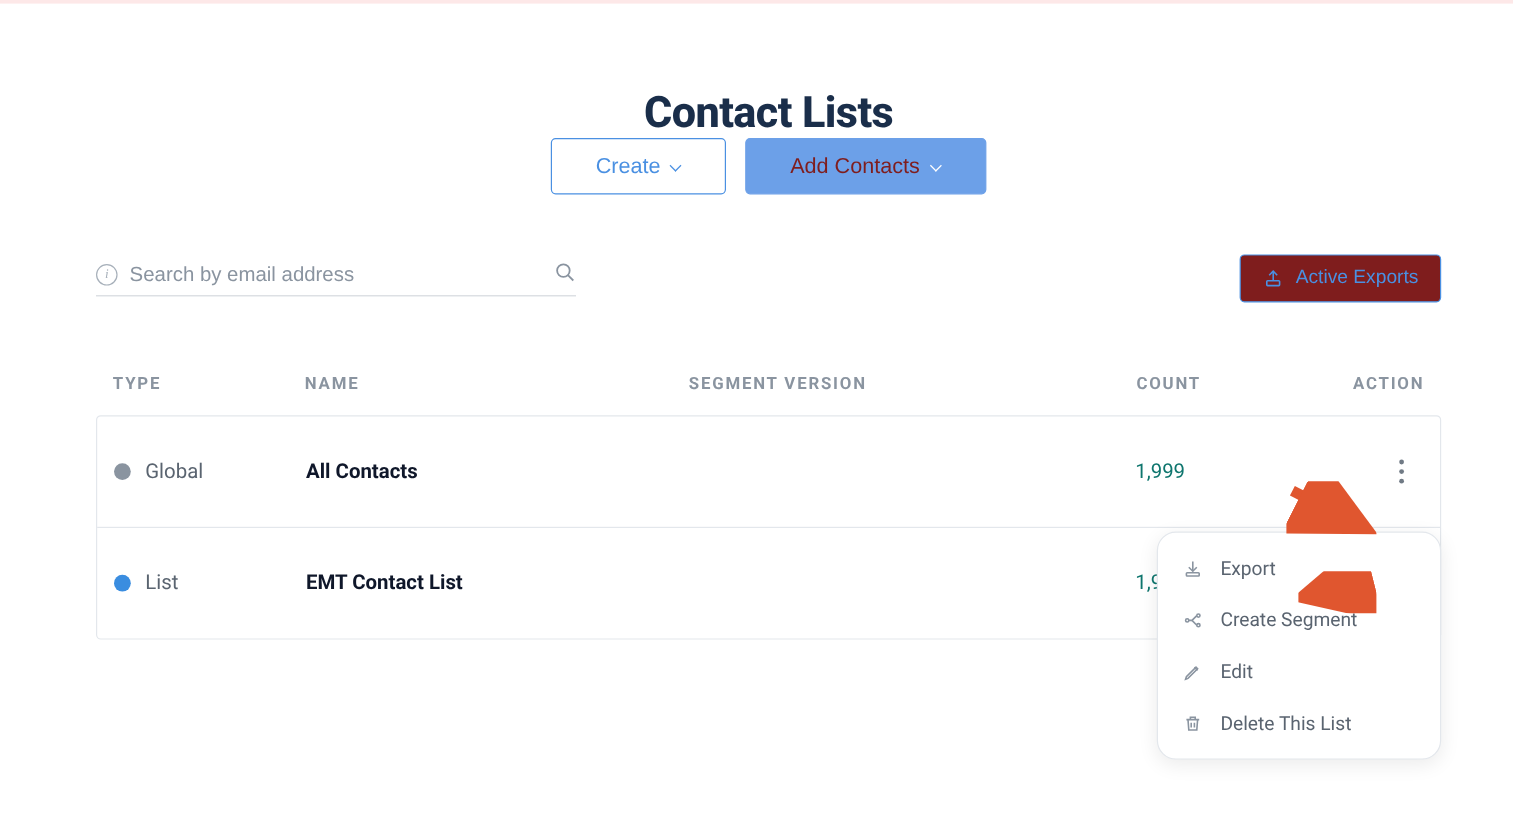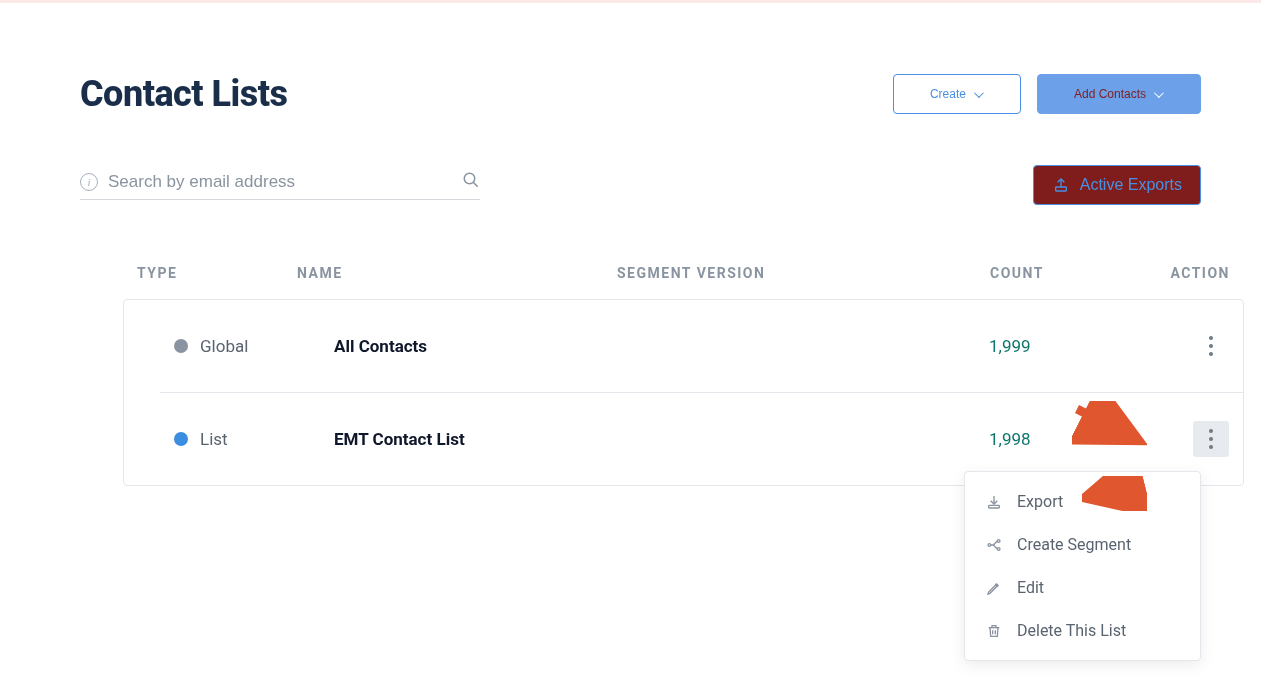--- a/index.html
+++ b/index.html
@@ -12,35 +12,36 @@
     border-top: 3px solid #fde8e8;
   }
   .container {
     padding: 70px 60px 0 80px;
   }
   .header-row {
     display: flex;
     justify-content: space-between;
     align-items: center;
     margin-bottom: 50px;
+    flex-direction: column;
   }
   .page-title {
     font-size: 36px;
     font-weight: 800;
     color: #1a2e4a;
     letter-spacing: -0.5px;
   }
   .header-buttons {
     display: flex;
     gap: 16px;
   }
   .btn {
     padding: 12px 36px;
     border-radius: 4px;
-    font-size: 12px;
+    font-size: 18px;
     cursor: pointer;
     display: inline-flex;
     align-items: center;
     gap: 8px;
   }
   .btn-outline {
     background: #fff;
     border: 1px solid #4a90e2;
     color: #4a90e2;
   }
@@ -110,39 +111,37 @@
     padding: 10px 18px;
     border-radius: 4px;
     font-size: 16px;
     display: inline-flex;
     align-items: center;
     gap: 10px;
     cursor: pointer;
   }
   .table {
     width: 100%;
-    margin-left: 43px;
   }
   .thead {
     display: flex;
     padding: 0 14px 18px 14px;
     color: #8a94a0;
     font-size: 14px;
     font-weight: 700;
     letter-spacing: 1.5px;
   }
   .col-type { width: 160px; }
   .col-name { width: 320px; }
   .col-seg  { flex: 1; }
   .col-count { width: 140px; text-align: left; }
   .col-action { width: 100px; text-align: right; }
   .tbody {
     border: 1px solid #e3e7ec;
     border-radius: 4px;
-    padding-left: 36px;
   }
   .row {
     display: flex;
     align-items: center;
     padding: 28px 14px;
     border-bottom: 1px solid #e3e7ec;
     font-size: 17px;
     color: #5a6470;
     position: relative;
   }
@@ -165,26 +164,26 @@
     align-items: center;
     justify-content: center;
     gap: 4px;
     cursor: pointer;
     border-radius: 3px;
   }
   .kebab.open { background: #e7ebef; }
   .kebab .d { width: 4px; height: 4px; background: #707a85; border-radius: 50%; }
   .dropdown {
     position: absolute;
-    top: 468px;
+    top: 440px;
     right: 60px;
     width: 237px;
     background: #fff;
     border: 1px solid #e3e7ec;
-    border-radius: 4px;
+    border-radius: 16px;
     box-shadow: 0 4px 16px rgba(0,0,0,0.08);
     padding: 8px 0;
     z-index: 10;
   }
   .menu-item {
     display: flex;
     align-items: center;
     gap: 14px;
     padding: 12px 20px;
     color: #5a6470;

